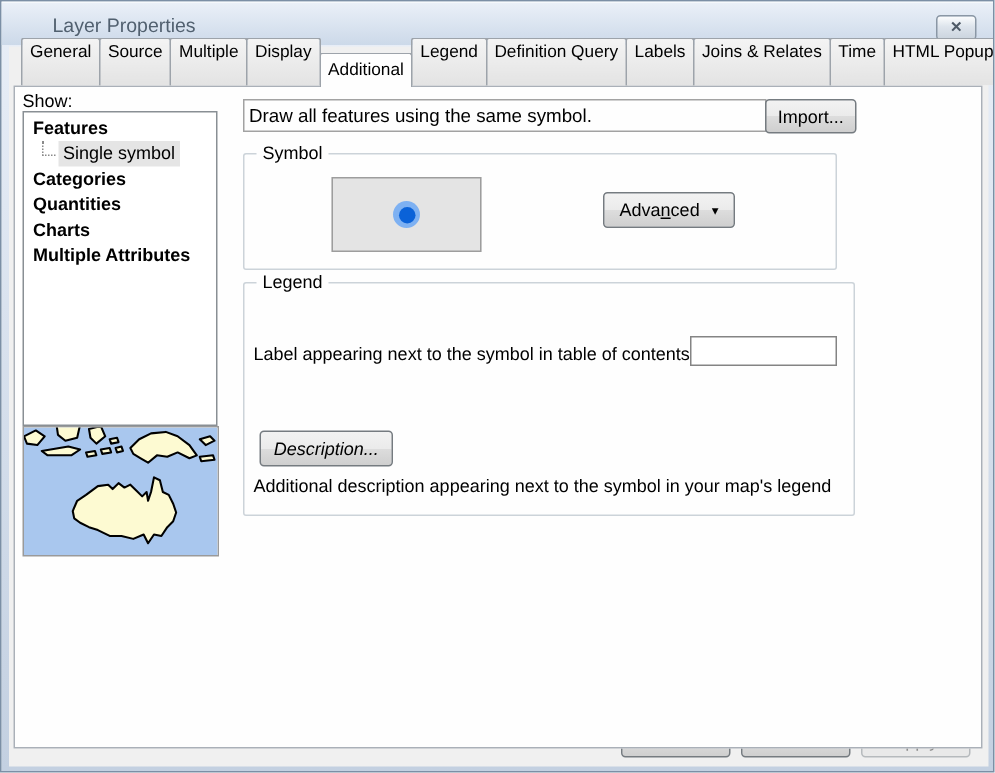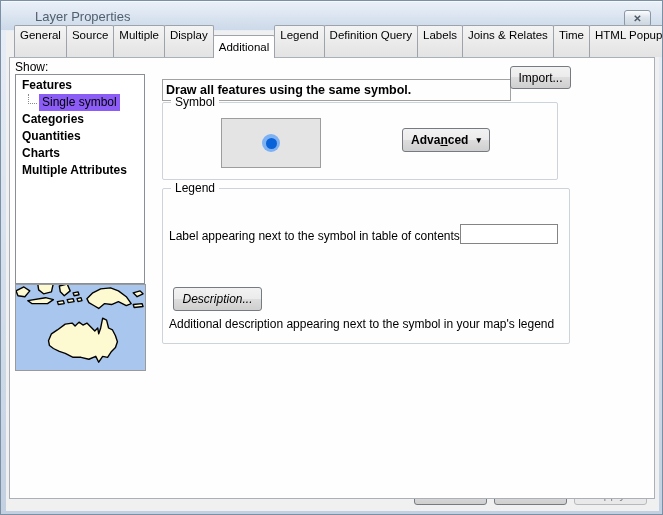--- a/index.html
+++ b/index.html
@@ -66,31 +66,31 @@
   }
   .list-item { line-height:17px; padding-left:6px; font-weight:bold; cursor:default; }
   .list-item.child {
     font-weight:normal; padding-left:12px; display:flex; align-items:center;
   }
   .tree-connector {
     display:inline-block; width:9px; height:10px;
     border-left:1px dotted #8a8a8a; border-bottom:1px dotted #8a8a8a;
     margin-right:2px; transform:translateY(-4px);
   }
-  .child .item-text { background:#8b5cf6; padding:0 3px; }
+  .child .item-text { background:#e5e5e5; padding:0 3px; }
 
   .map-preview {
     position:absolute; left:5px; top:226px; width:131px; height:87px;
     border:1px solid #9a9a9a; display:block;
   }
 
   .heading-box {
     position:absolute; left:152px; top:8px; width:349px; height:22px;
     border:1px solid #a2a2a2; background:#fefefe;
-    font-weight:bold; line-height:20px; padding-left:3px; font-size:12.5px;margin-top:13px;
+    font-weight:normal; line-height:20px; padding-left:3px; font-size:12.5px;
   }
 
   
   .btn {
     border:1px solid #757b80; border-radius:3px;
     background:linear-gradient(#f2f2f2, #ebebeb 50%, #dddddd 50%, #cfcfcf);
     font-family:"Liberation Sans", sans-serif; font-size:12px; color:#000;
     display:flex; align-items:center; justify-content:center; cursor:default;
   }
   .btn.disabled {
@@ -114,21 +114,21 @@
     border:1px solid #9d9d9d; background:#e4e4e4;
     display:flex; align-items:center; justify-content:center; cursor:default;
   }
   .point-symbol-outer {
     width:18px; height:18px; border-radius:50%; background:#7eb1f2;
     display:flex; align-items:center; justify-content:center;
   }
   .point-symbol-inner { width:11px; height:11px; border-radius:50%; background:#0a62d8; }
 
   .advanced-btn {
-    position:absolute; left:239px; top:25px; width:88px; height:24px; gap:8px;font-weight:bold;
+    position:absolute; left:239px; top:25px; width:88px; height:24px; gap:8px;
   }
   .advanced-btn .arrow { font-size:9px; line-height:1; }
   .underline { text-decoration:underline; }
 
   .legend-caption { position:absolute; left:6px; top:40px; }
   .legend-input {
     position:absolute; left:297px; top:35px; width:98px; height:20px;
     border:1px solid #848484; background:#fff; padding:0 3px;
     font-family:"Liberation Sans", sans-serif; font-size:12px;
   }

